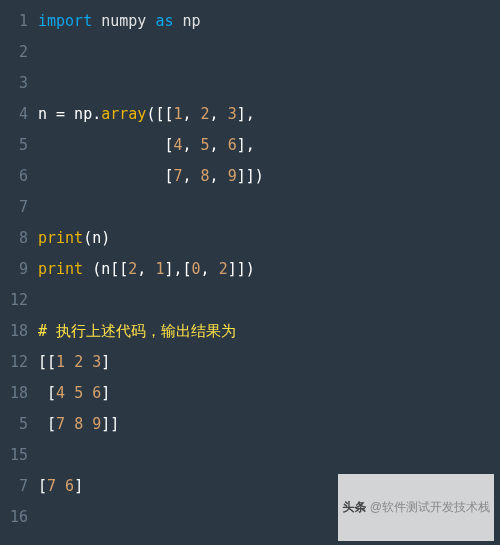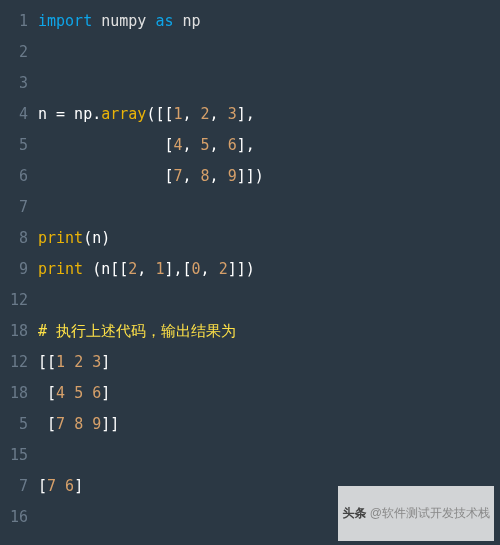--- a/index.html
+++ b/index.html
@@ -6,21 +6,21 @@
 body{width:500px;height:545px;background:#2b3844;font-family:Consolas,Monaco,monospace;font-size:15px;line-height:31px;position:relative;overflow:hidden}
 .editor{display:flex;padding-top:6px}
 .gutter{width:38px;text-align:right;color:#6a7a8a;padding-right:10px;user-select:none}
 .code{flex:1;white-space:pre;color:#c5ced6}
 .kw{color:#0ea5e9}
 .mod{color:#e0e0e0;font-weight:normal}
 .fn{color:#eab308}
 .num{color:#d6a06a}
 .punc{color:#ffffff}
 .cm{color:#fde047}
-.footer{position:absolute;right:6px;bottom:4px;font-size:12px;color:#888;background:rgba(240,240,240,.85);padding:12px 4px;font-family:sans-serif}
+.footer{position:absolute;right:6px;bottom:4px;font-size:12px;color:#888;background:rgba(240,240,240,.85);padding:18px 4px;font-family:sans-serif}
 .footer b{color:#444;font-weight:bold}
 </style>
 </head>
 <body>
 
 <div class="editor">
   <div class="gutter">
       <div>1</div>
       <div>2</div>
       <div>3</div>

